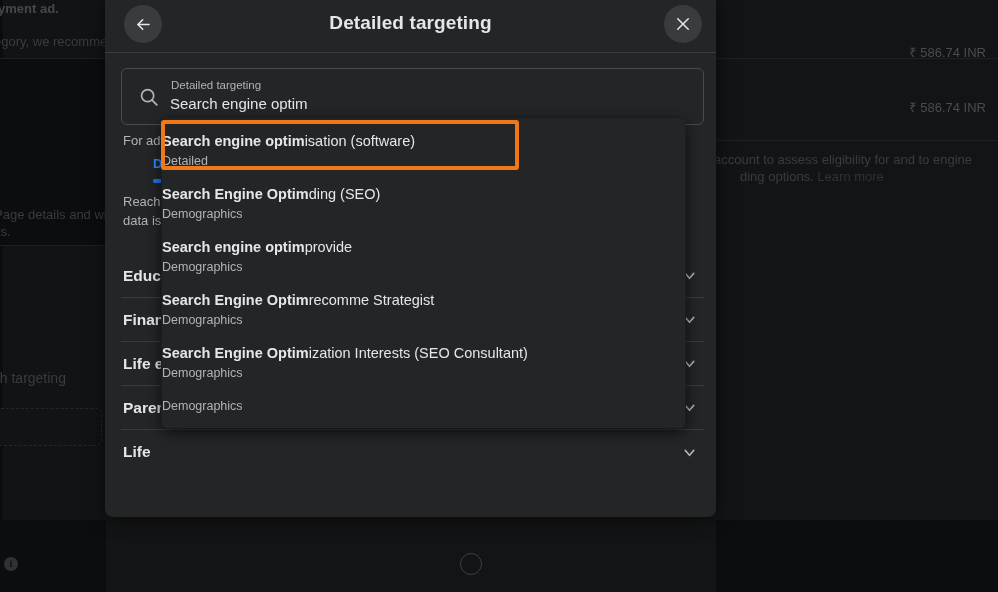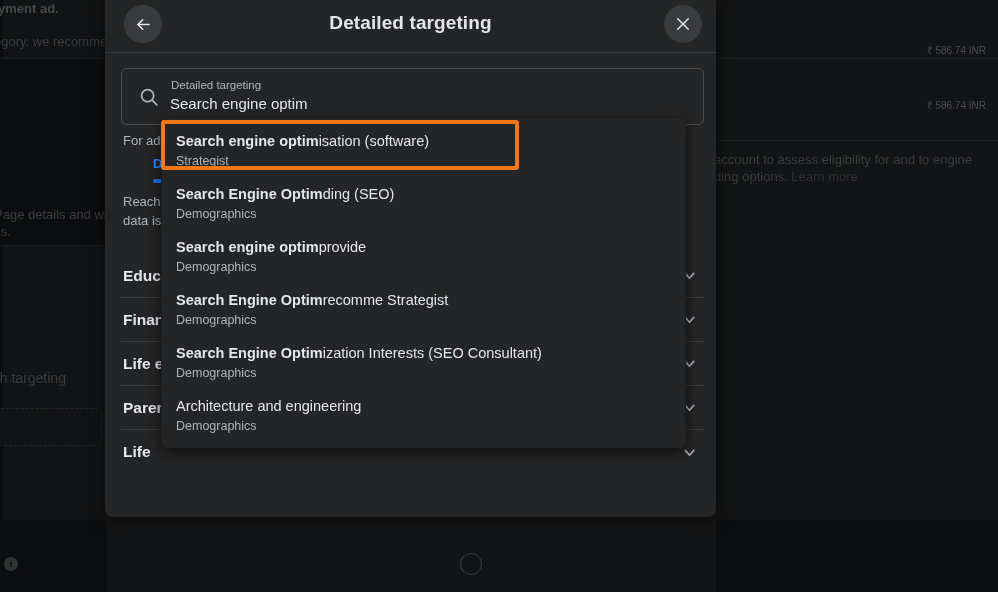--- a/index.html
+++ b/index.html
@@ -34,21 +34,21 @@
     font-size: 13px;
     line-height: 17px;
     white-space: nowrap;
     user-select: none;
   }
   .bg-text.bold { font-weight: 700; color: #46484a; }
   .bg-amount {
     position: absolute;
     right: 12px;
     color: #4a4c4e;
-    font-size: 10px;
+    font-size: 13px;
     white-space: nowrap;
     text-align: right;
   }
   .bg-rule {
     position: absolute;
     height: 1px;
     background: #1e2021;
   }
   .bg-panel {
     position: absolute;
@@ -236,21 +236,21 @@
     top: 119px;
     width: 523px;
     background: #242526;
     border-radius: 6px;
     box-shadow: 0 3px 14px rgba(0,0,0,.75), 0 0 0 1px #2d2e2f;
     padding: 5px 0 6px 0;
     overflow: hidden;
   }
   .sugg {
     position: relative;
-    padding: 7px 14px 7px 14px;
+    padding: 7px 14px 7px 0;
     cursor: pointer;
   }
   .sugg-name {
     font-size: 14.5px;
     color: #e4e6eb;
     line-height: 20px;
     white-space: nowrap;
   }
   .sugg-name b { font-weight: 700; }
   .sugg-name span.reg { font-weight: 400; }
@@ -296,21 +296,21 @@
     <div class="bg-circle" style="left:460px; top:553px;"></div>
     <div class="bg-info" style="left:4px; top:557px;">i</div>
 
     <div class="bg-text bold" style="left:-2px; top:0px;">yment ad.</div>
     <div class="bg-text" style="left:-6px; top:33px;">egory, we recomme</div>
     <div class="bg-text" style="left:-6px; top:206px;">Page details and wil</div>
     <div class="bg-text" style="left:-6px; top:223px;">ss.</div>
     <div class="bg-text" style="left:-8px; top:370px; font-size:14px;">gh targeting</div>
 
     <div class="bg-text" style="left:714px; top:151px;">account to assess eligibility for and to engine</div>
-    <div class="bg-text" style="left:714px; top:168px;">
+    <div class="bg-text" style="left:740px; top:168px;">
       <span>ding options.</span>
       <span class="bg-learn">Learn more</span>
     </div>
 
     <div class="bg-amount" style="top:43px;">₹ 586.74 INR</div>
     <div class="bg-amount" style="top:98px;">₹ 586.74 INR</div>
   </div>
 
   <div class="modal">
 
@@ -398,21 +398,21 @@
       <input class="search-value" value="Search engine optim" style="">
     </div>
   </div>
 
   <div class="dropdown">
 
     <div class="sugg">
       <div class="sugg-name">
         <b>Search engine optim</b><span class="reg">isation (software)</span>
       </div>
-      <div class="sugg-sub">Strategist</div>
+      <div class="sugg-sub">Detailed</div>
     </div>
 
     <div class="sugg">
       <div class="sugg-name">
         <b>Search Engine Optim</b><span class="reg">ding (SEO)</span>
       </div>
       <div class="sugg-sub">Demographics</div>
     </div>
 
     <div class="sugg">
@@ -430,22 +430,19 @@
     </div>
 
     <div class="sugg">
       <div class="sugg-name">
         <b>Search Engine Optim</b><span class="reg">ization Interests (SEO Consultant)</span>
       </div>
       <div class="sugg-sub">Demographics</div>
     </div>
 
     <div class="sugg">
-      <div class="sugg-name">
-        <b></b><span class="reg">Architecture and engineering</span>
-      </div>
       <div class="sugg-sub">Demographics</div>
     </div>
   </div>
 
   <div class="annot"></div>
 
 </div>
 
 </body></html>

